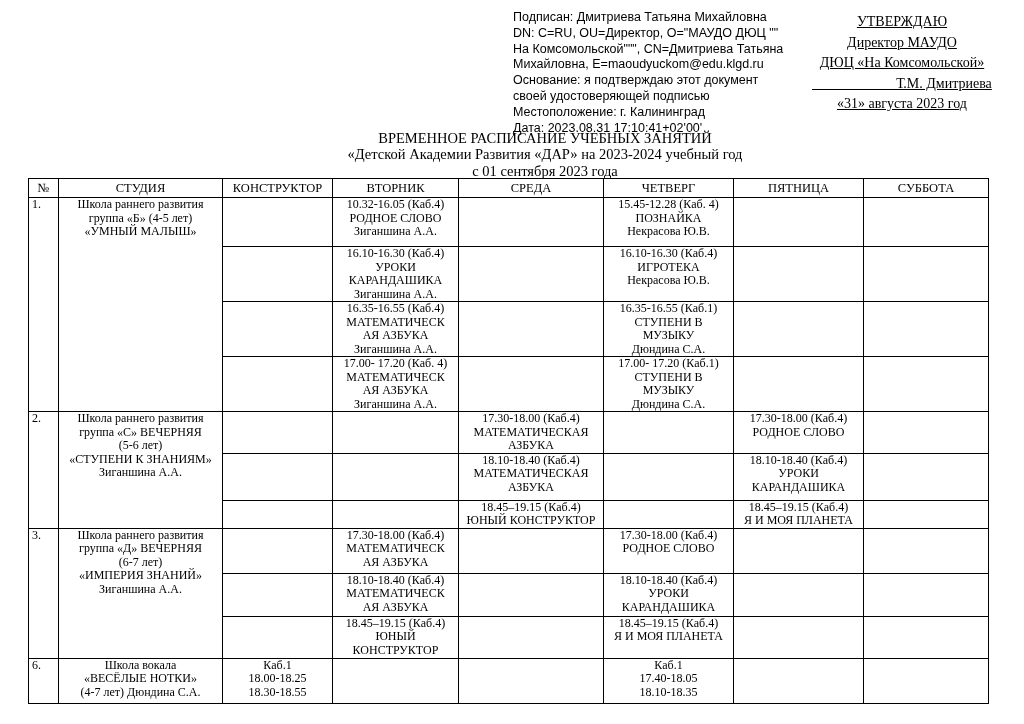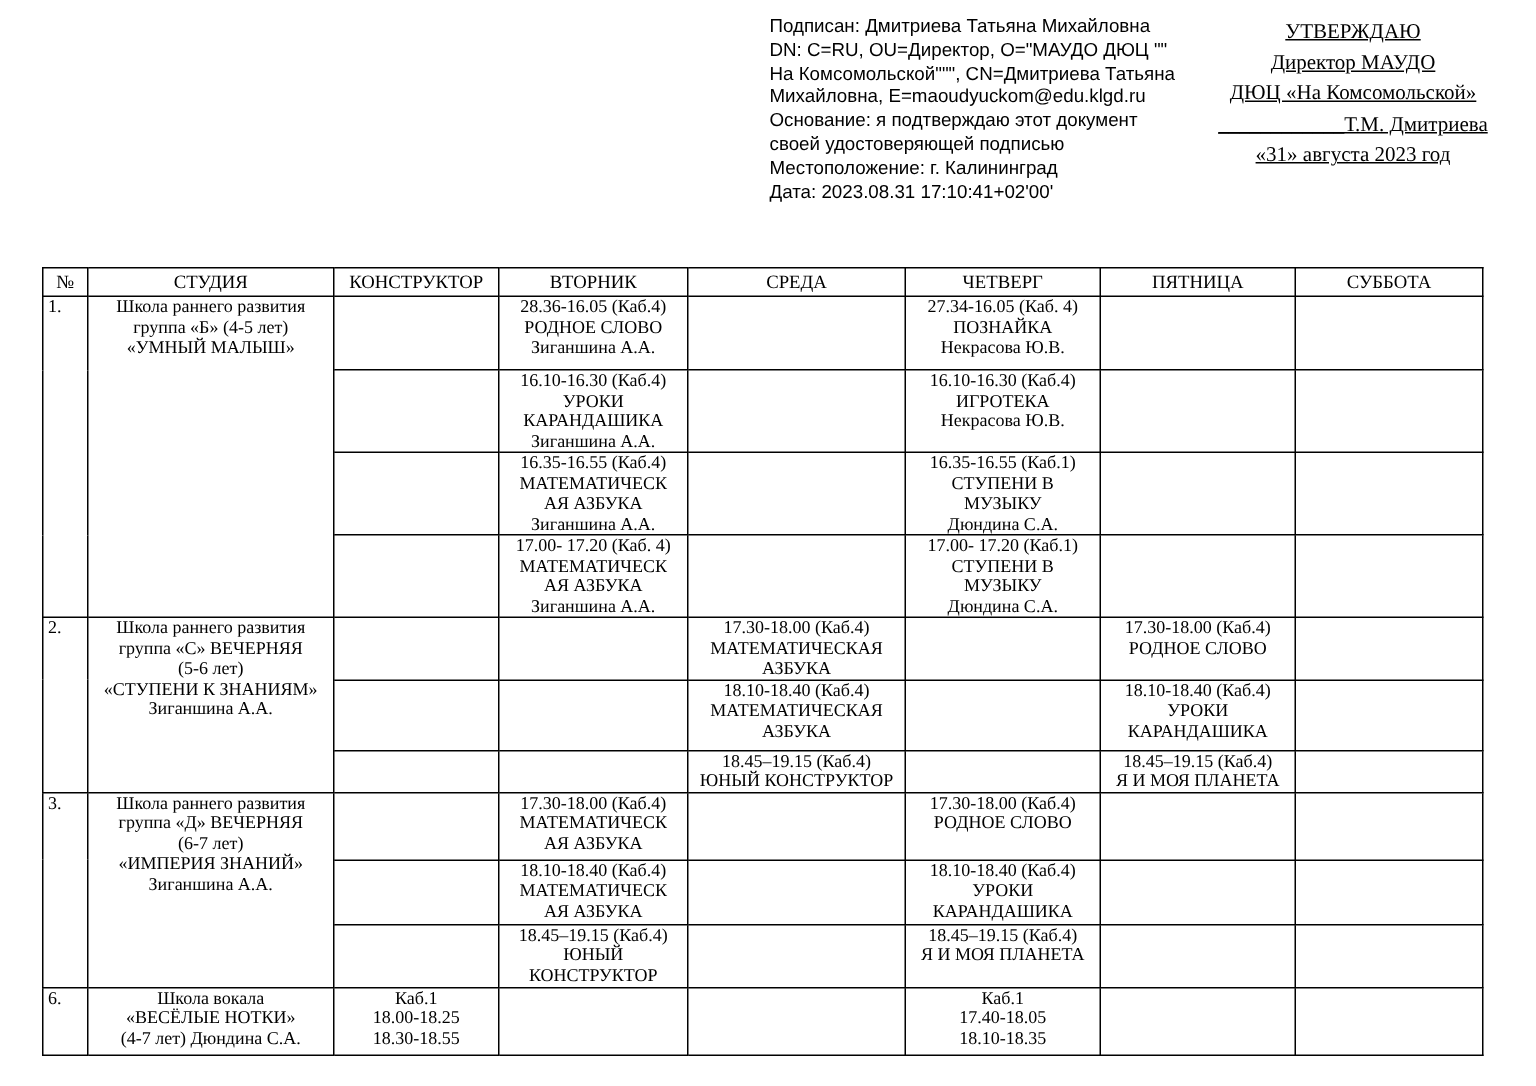--- a/index.html
+++ b/index.html
@@ -47,20 +47,23 @@
 своей удостоверяющей подписью
 Местоположение: г. Калининград
 Дата: 2023.08.31 17:10:41+02'00'</div>
 
   <div class="approve">УТВЕРЖДАЮ
 Директор МАУДО
 ДЮЦ «На Комсомольской»
 ____________Т.М. Дмитриева
 «31» августа 2023 год</div>
 
+  <div class="title">ВРЕМЕННОЕ РАСПИСАНИЕ УЧЕБНЫХ ЗАНЯТИЙ
+«Детской Академии Развития «ДАР» на 2023-2024 учебный год
+с 01 сентября 2023 года</div>
 
   <table class="sched">
     <colgroup>
       <col style="width:30px">
         <col style="width:164px">
         <col style="width:110px">
         <col style="width:126px">
       <col style="width:145px">
         <col style="width:130px">
         <col style="width:130px">
@@ -78,25 +81,25 @@
         <th>СУББОТА</th>
       </tr>
     </thead>
     <tbody id="schedule-body">
         <tr style="height: 49px;">
           <td class="num" rowspan="4">1.</td>
           <td class="studio" rowspan="4">Школа раннего  развития
 группа «Б»  (4-5 лет)
 «УМНЫЙ МАЛЫШ»</td>
           <td></td>
-          <td>28.36-16.05  (Каб.4)
+          <td>10.32-16.05  (Каб.4)
 РОДНОЕ СЛОВО
 Зиганшина А.А.</td>
           <td></td>
-          <td>27.34-16.05 (Каб. 4)
+          <td>15.45-12.28 (Каб. 4)
 ПОЗНАЙКА
 Некрасова Ю.В.</td>
           <td></td>
           <td></td>
         </tr>
         <tr style="height: 54px;">
           <td></td>
           <td>16.10-16.30 (Каб.4)
 УРОКИ
 КАРАНДАШИКА

